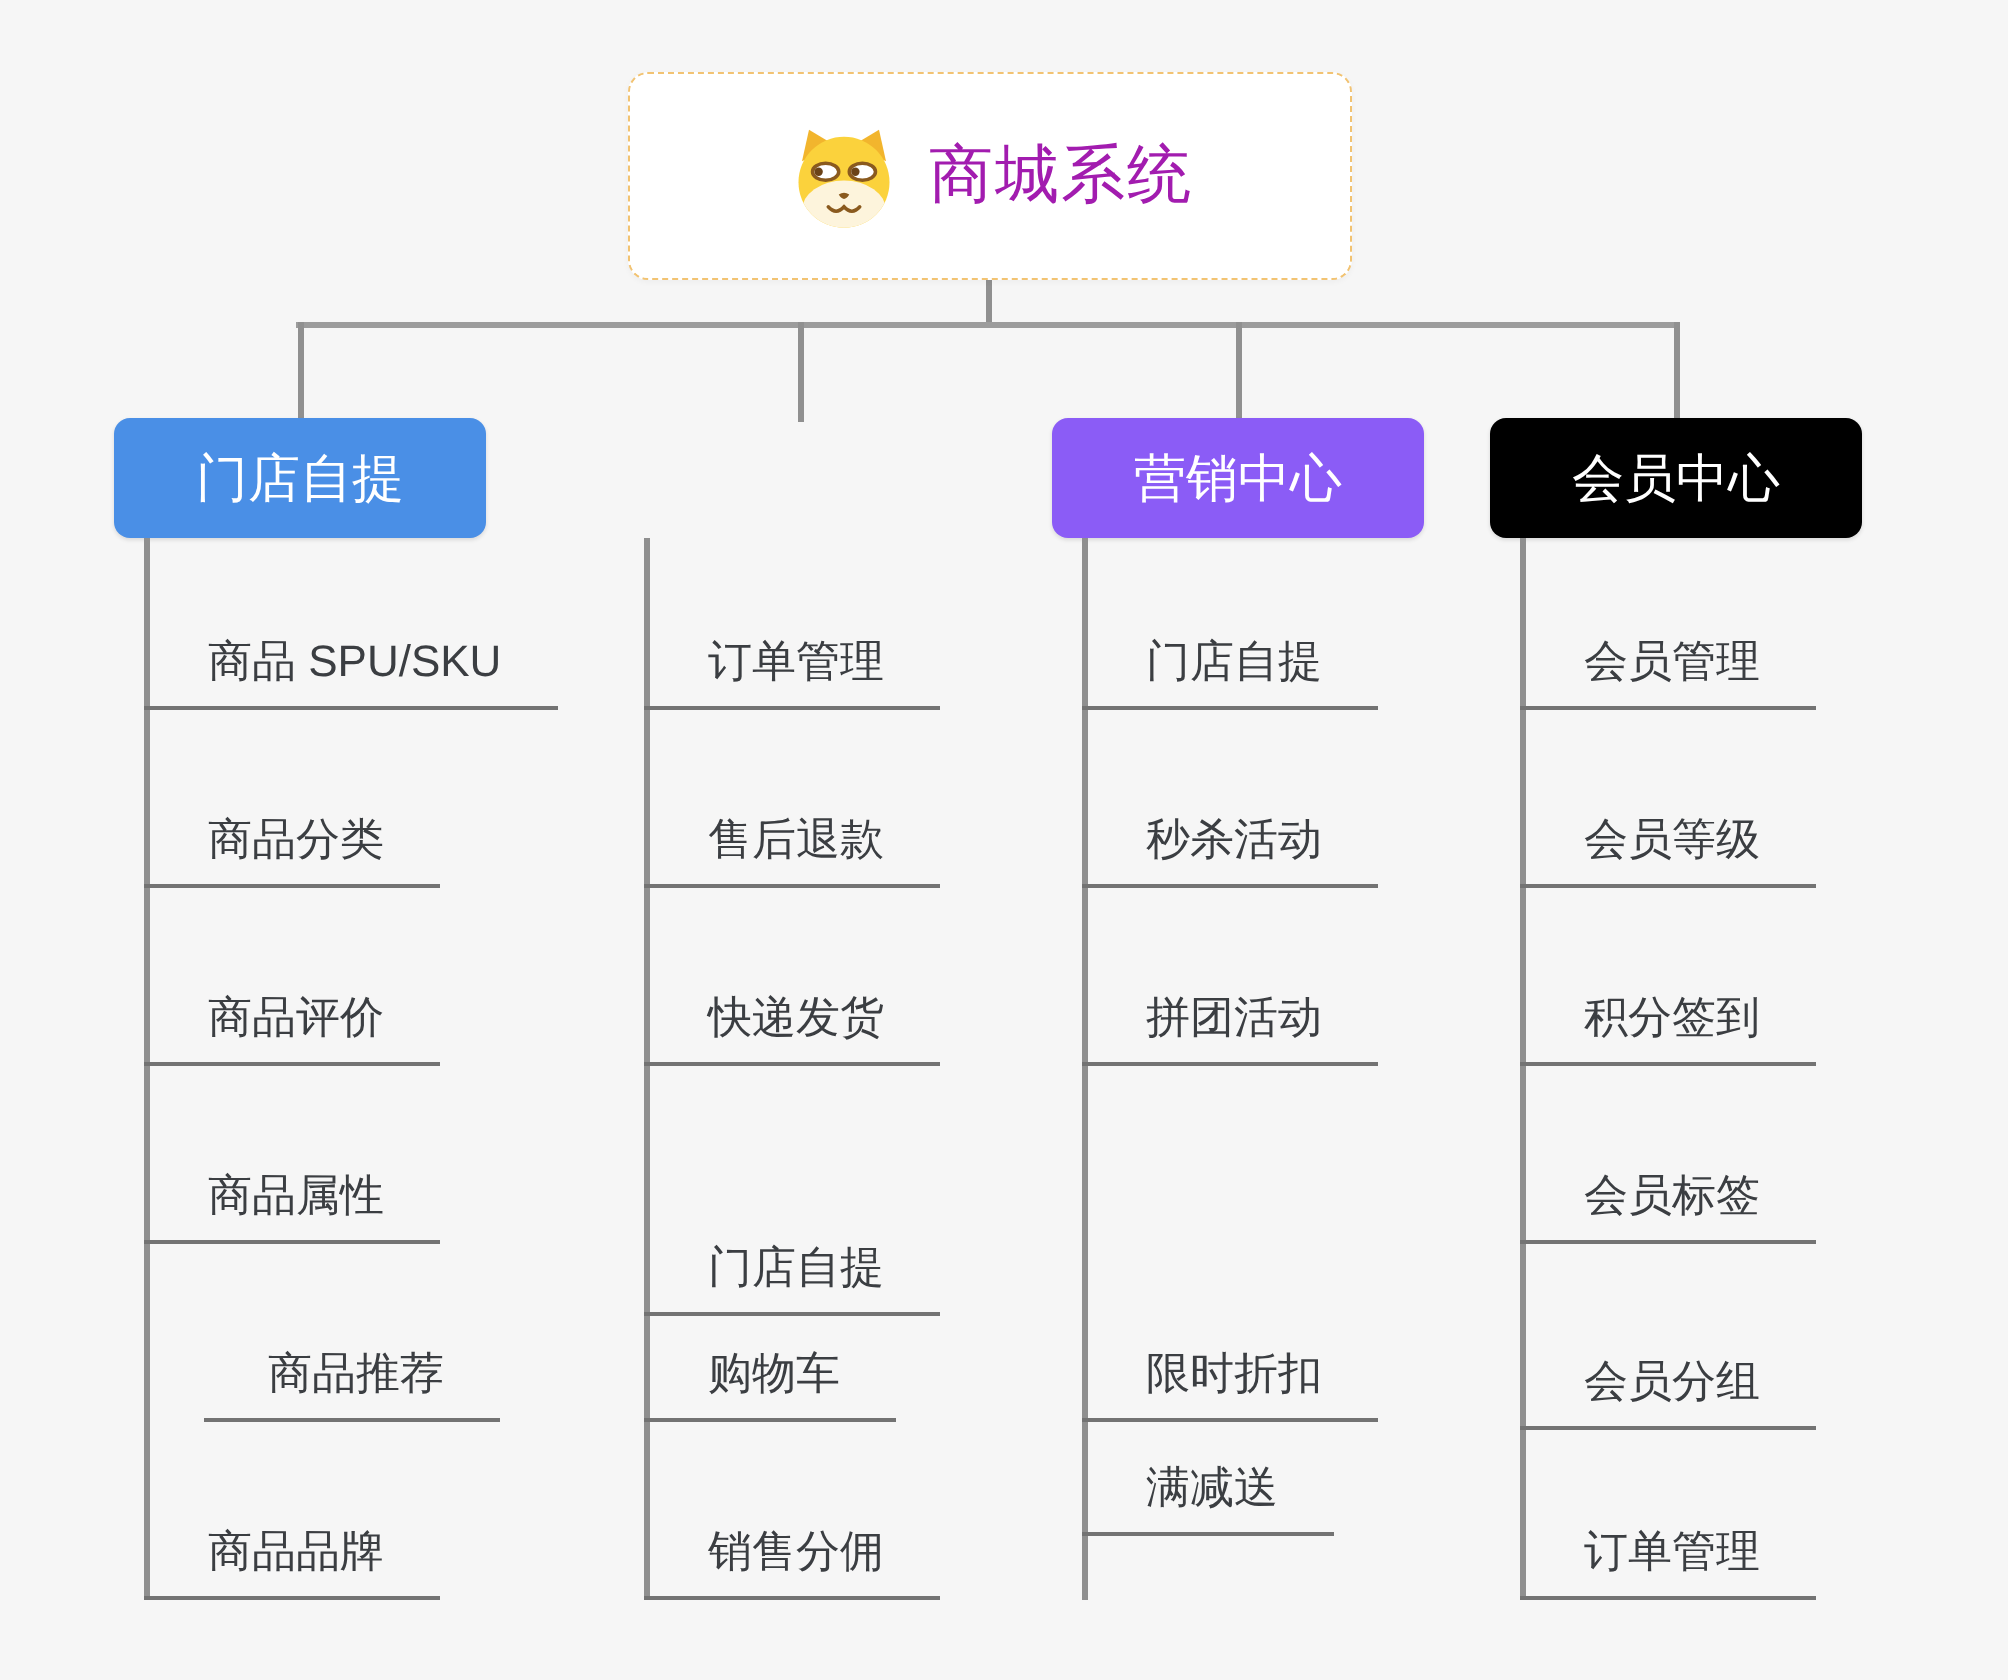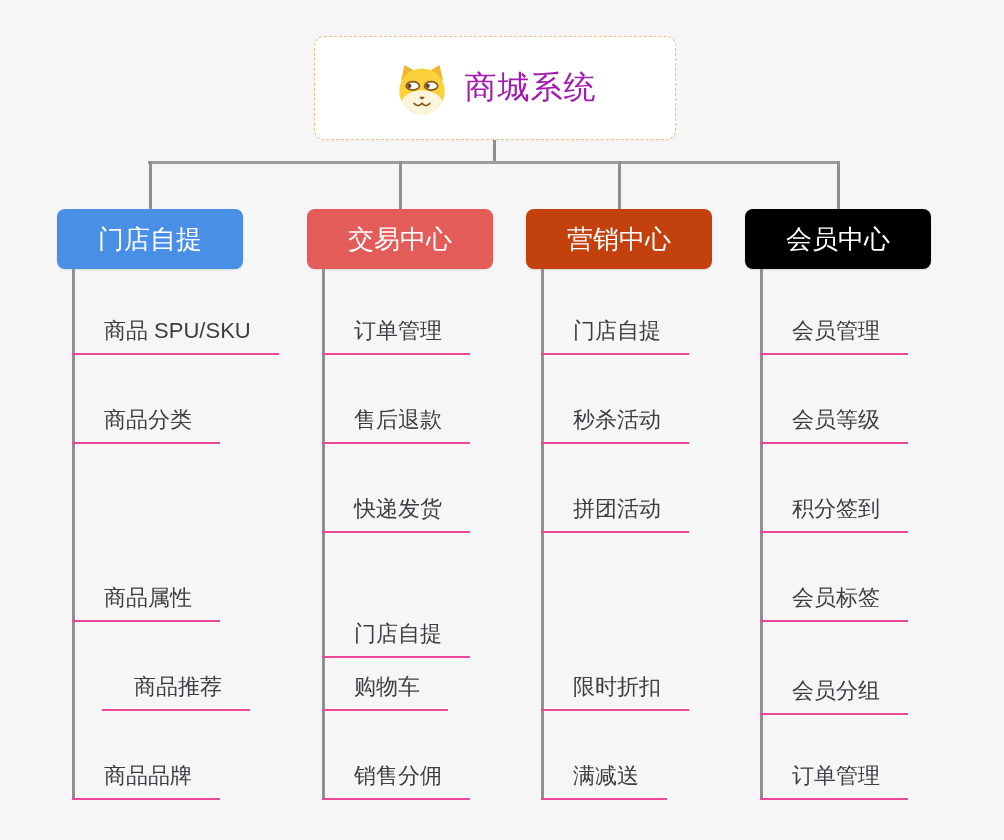--- a/index.html
+++ b/index.html
@@ -43,21 +43,21 @@
     box-shadow:0 1px 2px rgba(0,0,0,0.12);
     cursor:default;
   }
   
   .spine{position:absolute;width:3px;background:#8f8f8f;}
   .tree-item{
     position:absolute;
     font-size:22px;color:#3b3e42;
     line-height:28px;
     padding:0 28px 8px 32px;
-    border-bottom:2px solid #ec4899;
+    border-bottom:2px solid #737373;
     white-space:nowrap;
   }
 </style>
 </head>
 <body>
 
 <div class="canvas">
 
   <div class="conn conn-root-stub"></div>
   <div class="conn conn-bus"></div>
@@ -81,40 +81,40 @@
       <path d="M23 47 Q27.5 52 32 47 Q36.5 52 41 47" fill="none" stroke="#8a5a1e" stroke-width="2" stroke-linecap="round"></path>
     </svg>
     <span class="root-title">商城系统</span>
   </div>
 
 <div class="conn conn-drop" style="left: 148.5px;"></div>
     <div class="branch" style="left: 57px; background: rgb(74, 143, 230);">门店自提</div>
     <div class="spine" style="left: 72px; top: 269px; height: 531px;"></div>
     <div class="tree-item" style="left: 72px; top: 317px;">商品 SPU/SKU</div>
     <div class="tree-item" style="left: 72px; top: 406px;">商品分类</div>
+    <div class="tree-item" style="left: 72px; top: 495px;">商品评价</div>
     <div class="tree-item" style="left: 72px; top: 584px;">商品属性</div>
     <div class="tree-item" style="left: 74px; top: 673px; margin-left: 28px;">商品推荐</div>
     <div class="tree-item" style="left: 72px; top: 762px;">商品品牌</div>
     <div class="conn conn-drop" style="left: 398.5px;"></div>
-    <div class="branch" style="left: 307px; background: rgb(228, 92, 90);">交易中心</div>
     <div class="spine" style="left: 322px; top: 269px; height: 531px;"></div>
     <div class="tree-item" style="left: 322px; top: 317px;">订单管理</div>
     <div class="tree-item" style="left: 322px; top: 406px;">售后退款</div>
     <div class="tree-item" style="left: 322px; top: 495px;">快递发货</div>
     <div class="tree-item" style="left: 322px; top: 584px; margin-top: 36px;">门店自提</div>
     <div class="tree-item" style="left: 322px; top: 673px;">购物车</div>
     <div class="tree-item" style="left: 322px; top: 762px;">销售分佣</div>
     <div class="conn conn-drop" style="left: 617.5px;"></div>
-    <div class="branch" style="left: 526px; background: #c2410c;">营销中心</div>
+    <div class="branch" style="left: 526px; background: #8b5cf6;">营销中心</div>
     <div class="spine" style="left: 541px; top: 269px; height: 531px;"></div>
     <div class="tree-item" style="left: 541px; top: 317px;">门店自提</div>
     <div class="tree-item" style="left: 541px; top: 406px;">秒杀活动</div>
     <div class="tree-item" style="left: 541px; top: 495px;">拼团活动</div>
     <div class="tree-item" style="left: 541px; top: 673px;">限时折扣</div>
-    <div class="tree-item" style="left: 541px; top: 762px;">满减送</div>
+    <div class="tree-item" style="left: 541px; top: 730px;">满减送</div>
     <div class="conn conn-drop" style="left: 836.5px;"></div>
     <div class="branch" style="left: 745px; background: #000000;">会员中心</div>
     <div class="spine" style="left: 760px; top: 269px; height: 531px;"></div>
     <div class="tree-item" style="left: 760px; top: 317px;">会员管理</div>
     <div class="tree-item" style="left: 760px; top: 406px;">会员等级</div>
     <div class="tree-item" style="left: 760px; top: 495px;">积分签到</div>
     <div class="tree-item" style="left: 760px; top: 584px;">会员标签</div>
     <div class="tree-item" style="left: 760px; top: 677px;">会员分组</div>
     <div class="tree-item" style="left: 760px; top: 762px;">订单管理</div>
   </div>

